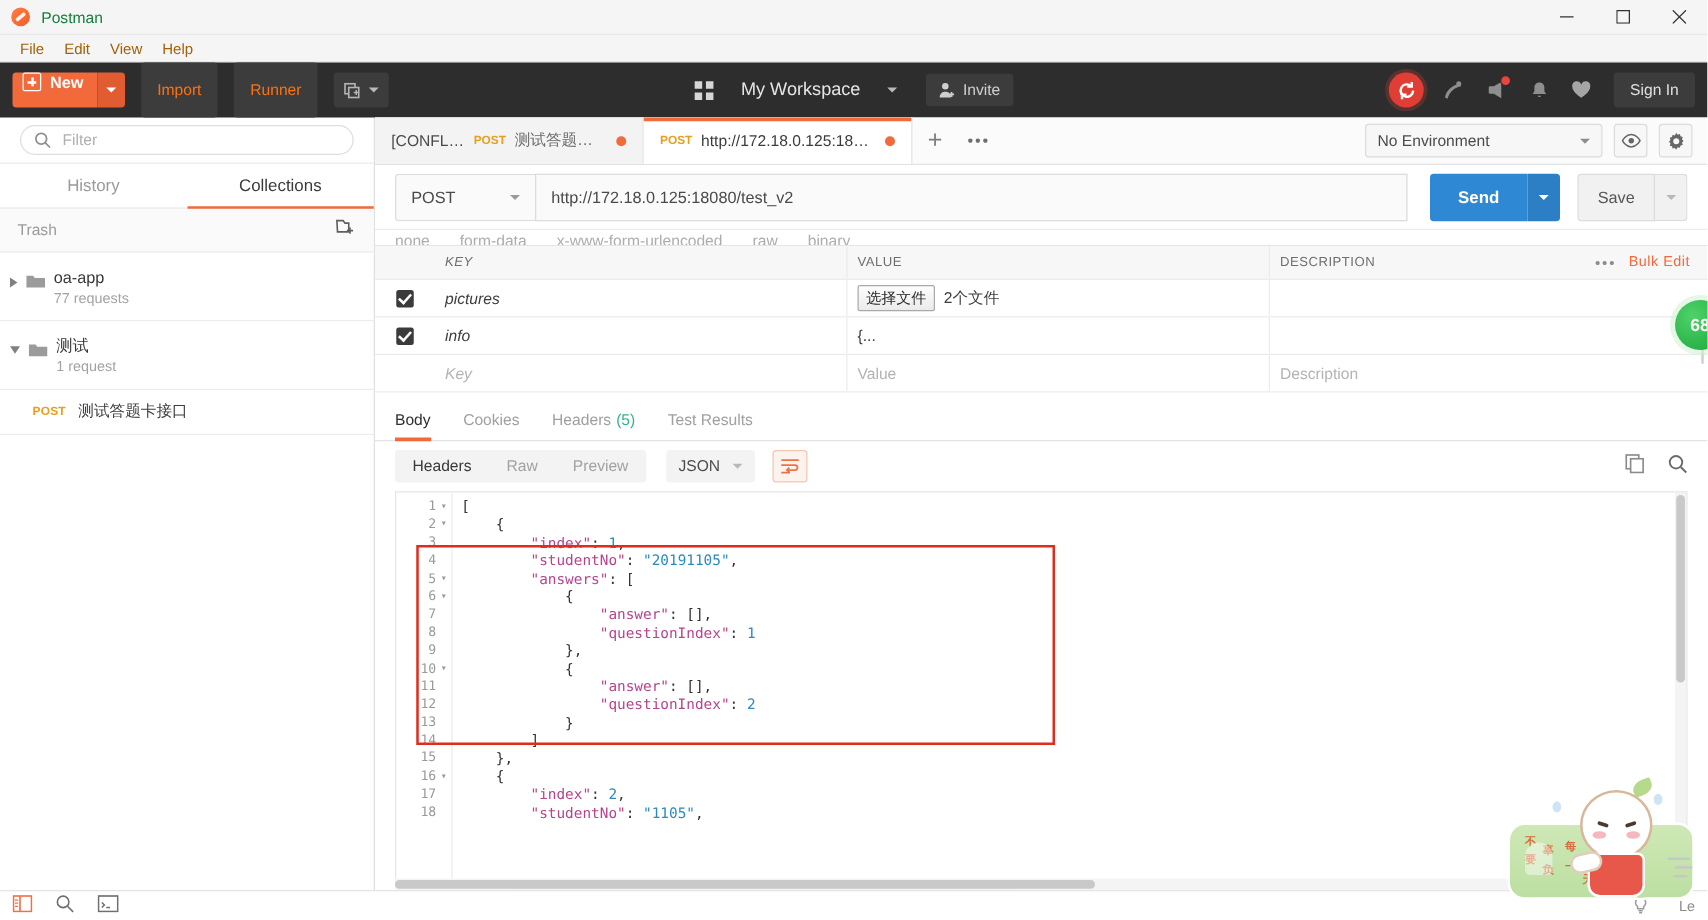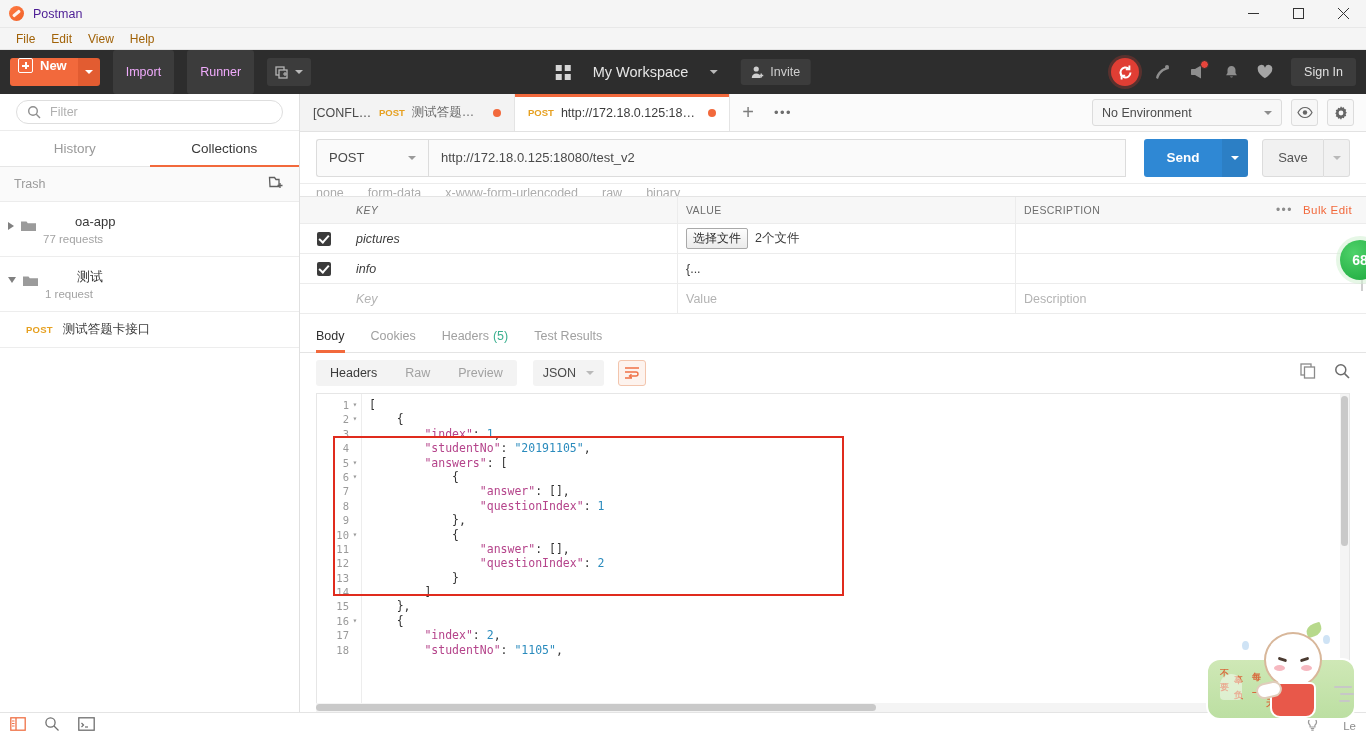--- a/index.html
+++ b/index.html
@@ -21,21 +21,21 @@
   .app-logo {
     width: 15px; height: 15px; border-radius: 50%;
     background: linear-gradient(135deg,#ff7b42,#f06129);
     margin-left: 9px; position: relative; flex: none;
   }
   .app-logo::after{
     content:""; position:absolute; left:3px; top:6px;
     width:9px; height:3px; background:#fff3ec;
     transform: rotate(-40deg); border-radius:1px;
   }
-  .app-title { font-size: 12.5px; color: #4c1d95; margin-left: 9px; }
+  .app-title { font-size: 12.5px; color: #15803d; margin-left: 9px; }
   .win-controls { margin-left: auto; display: flex; height: 28px; }
   .win-btn {
     width: 45px; height: 28px; display: flex;
     align-items: center; justify-content: center;
     color: #4a4a4a;
   }
   .win-btn svg { display:block; }
 
   
   .menubar {
@@ -66,21 +66,21 @@
   .plus-box::before, .plus-box::after{
     content:""; position:absolute; background:#fff;
   }
   .plus-box::before{ left:5.5px; top:2.5px; width:2px; height:7px; }
   .plus-box::after{ left:3px; top:5.5px; width:7px; height:2px; }
   .btn-new-caret {
     height:28px; width:22px; background:#e25c31; border-radius:0 3px 3px 0;
     display:flex; align-items:center; justify-content:center;
   }
   .tb-btn {
-    height:44px; background:#3c3c3c; color:#f0abfc; font-size:12.5px;
+    height:44px; background:#3c3c3c; color:#f97316; font-size:12.5px;
     border-radius:3px; display:flex; align-items:center;
     padding:0 13px; margin-left:13px;
   }
   .tb-icon-btn{
     height:28px; background:#3c3c3c; border-radius:3px;
     display:flex; align-items:center; padding:0 8px; margin-left:13px; gap:5px;
   }
   .caret-down {
     width:0;height:0;border-left:4px solid transparent;
     border-right:4px solid transparent;border-top:4.5px solid #b9b9b9;
@@ -144,21 +144,21 @@
   .trash-row .lbl{ font-size:12.5px; color:#9b9b9b;}
   .trash-row .newfolder{ margin-left:auto; }
   .coll-item{
     display:flex; align-items:flex-start; padding:11px 10px 11px 8px;
     border-bottom:1px solid #ededed; gap:7px;
   }
   .tri{ width:0;height:0;margin-top:9px; }
   .tri.right{ border-top:4.5px solid transparent;border-bottom:4.5px solid transparent;border-left:6px solid #808080;}
   .tri.down{ border-left:4.5px solid transparent;border-right:4.5px solid transparent;border-top:6px solid #808080;}
   .folder-ico{ margin-top:5px; }
-  .coll-text .nm{ font-size:13px; color:#383838; line-height:17px;margin-left:32px;}
+  .coll-text .nm{ font-size:13px; color:#383838; line-height:17px;}
   .coll-text .sub{ font-size:11.5px; color:#a3a3a3; margin-top:3px;}
   .req-item{
     display:flex; align-items:center; gap:10px; padding:9px 10px 9px 26px;
     border-bottom:1px solid #ededed;
   }
   .req-method{ font-size:9.5px; font-weight:bold; color:#e6a020; letter-spacing:.2px;}
   .req-name{ font-size:12.5px; color:#3c3c3c;}
 
   
   .content{ flex:1; display:flex; flex-direction:column; min-width:0; position:relative;}

